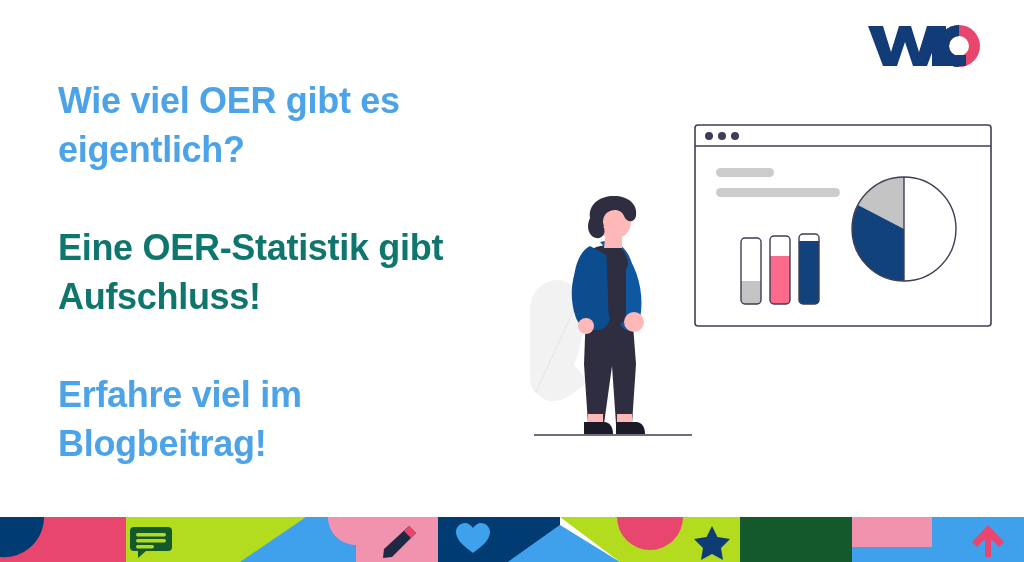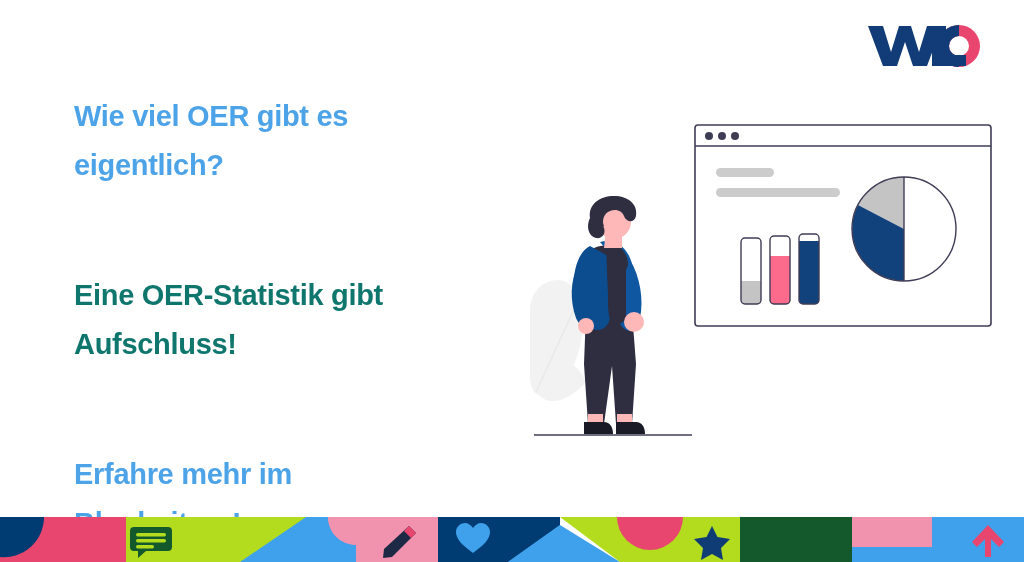--- a/index.html
+++ b/index.html
@@ -29,24 +29,24 @@
 
   
   #text-block {
     position: absolute;
     left: 58px;
     top: 76px;
     width: 440px;
   }
   .headline {
     font-weight: bold;
-    font-size: 29px;
+    font-size: 36px;
     line-height: 49px;
     letter-spacing: -0.3px;
-    margin: 16px;
+    margin: 0;
     white-space: pre-line;
   }
   .headline.light   { color: #4DA3E8; }
   .headline.dark    { color: #0f766e; }
   .gap-1 { height: 49px; }
   .gap-2 { height: 49px; }
 
   
   #person {
     position: absolute;
@@ -91,21 +91,21 @@
     </svg>
   </div>
 
   <div id="text-block">
     <p class="headline light">Wie viel OER gibt es
 eigentlich?</p>
     <div class="gap-1"></div>
     <p class="headline dark">Eine OER-Statistik gibt
 Aufschluss!</p>
     <div class="gap-2"></div>
-    <p class="headline light">Erfahre mehr im
+    <p class="headline light">Erfahre viel im
 Blogbeitrag!</p>
   </div>
 
   <div id="person">
     <svg width="170" height="245" viewBox="0 0 170 245">
 
       <g>
         <path d="M2 115 C2 95 16 84 30 84 C42 84 52 96 54 112 C58 142 48 175 30 192
                  C14 206 2 200 2 180 Z" fill="#F2F2F2"></path>
         <path d="M6 180 C6 170 14 162 26 162 C40 162 52 172 58 186

